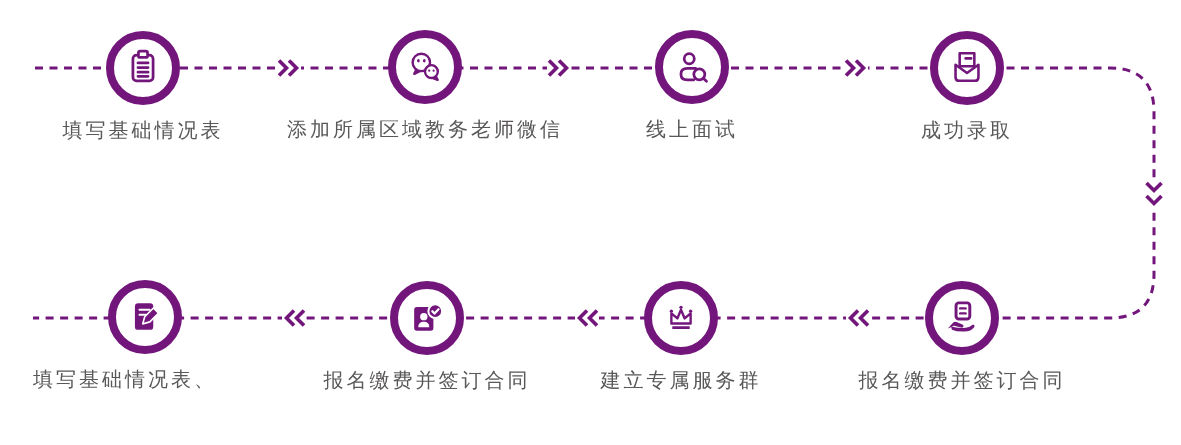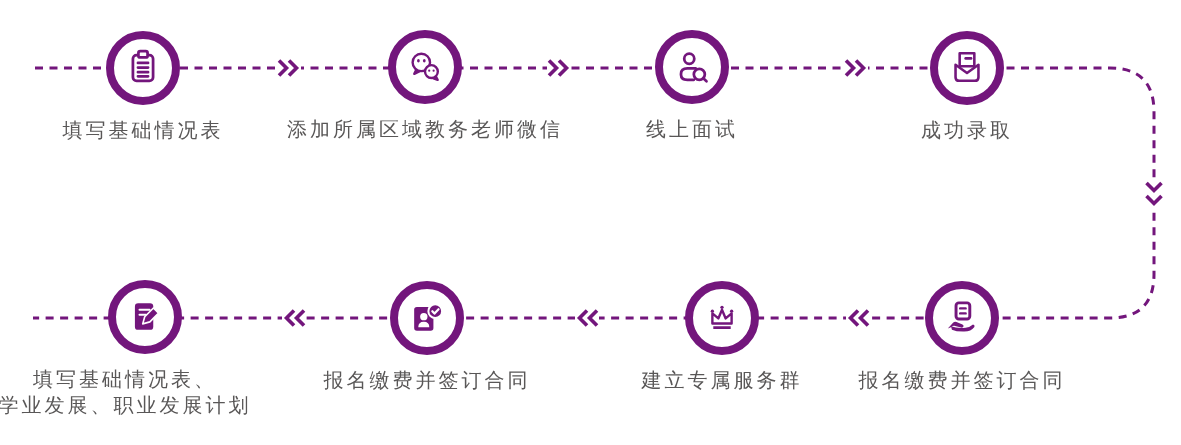--- a/index.html
+++ b/index.html
@@ -152,21 +152,21 @@
           <path d="M22.5 13.5 H28.5" fill="none"></path>
           <path d="M11.5 20.5 L24 29.5 L36.5 20.5 V34 Q36.5 38 32.5 38 H15.5 Q11.5 38 11.5 34 Z" fill="#FFFFFF"></path>
         </g>
       </svg>
     </div>
     <div class="step-label">
       <span class="lbl-line">成功录取</span>
     </div>
   </div>
 
-  <div class="step" style="left:572px;top:281px;">
+  <div class="step" style="left:531px;top:281px;">
     <div class="circle">
       <svg width="44" height="44" viewBox="0 0 48 48">
         <g fill="none" stroke="currentColor" stroke-width="2.6" stroke-linejoin="round">
           <path d="M13.5 30 V19 L20 24.5 L24 15 L28 24.5 L34.5 19 V30 Z"></path>
           <path d="M14.5 34.5 H33.5" stroke-width="3"></path>
         </g>
         <g fill="currentColor" stroke="none">
           <circle cx="13.5" cy="16.5" r="1.8"></circle>
           <circle cx="24" cy="12.3" r="1.8"></circle>
           <circle cx="34.5" cy="16.5" r="1.8"></circle>
@@ -196,17 +196,16 @@
   <div class="step" style="left:-5px;top:280px;">
     <div class="circle">
       <svg width="44" height="44" viewBox="0 0 48 48">
         <rect x="13" y="9" width="20" height="29" rx="3.5" fill="currentColor"></rect>
         <path d="M18 16 H29 M18 21.5 H25" stroke="#FFFFFF" stroke-width="2.2" stroke-linecap="round" fill="none"></path>
         <path d="M33.2 14.2 L38.8 19.8 L29.3 29.3 L21.5 31.5 L23.7 23.7 Z" fill="currentColor" stroke="#FFFFFF" stroke-width="1.8" stroke-linejoin="round"></path>
       </svg>
     </div>
     <div class="step-label shift-left">
       <span class="lbl-line">填写基础情况表、</span>
-      <span class="lbl-line">学业发展、职业发展计划</span>
     </div>
   </div>
 
 </div>
 
 </body></html>

